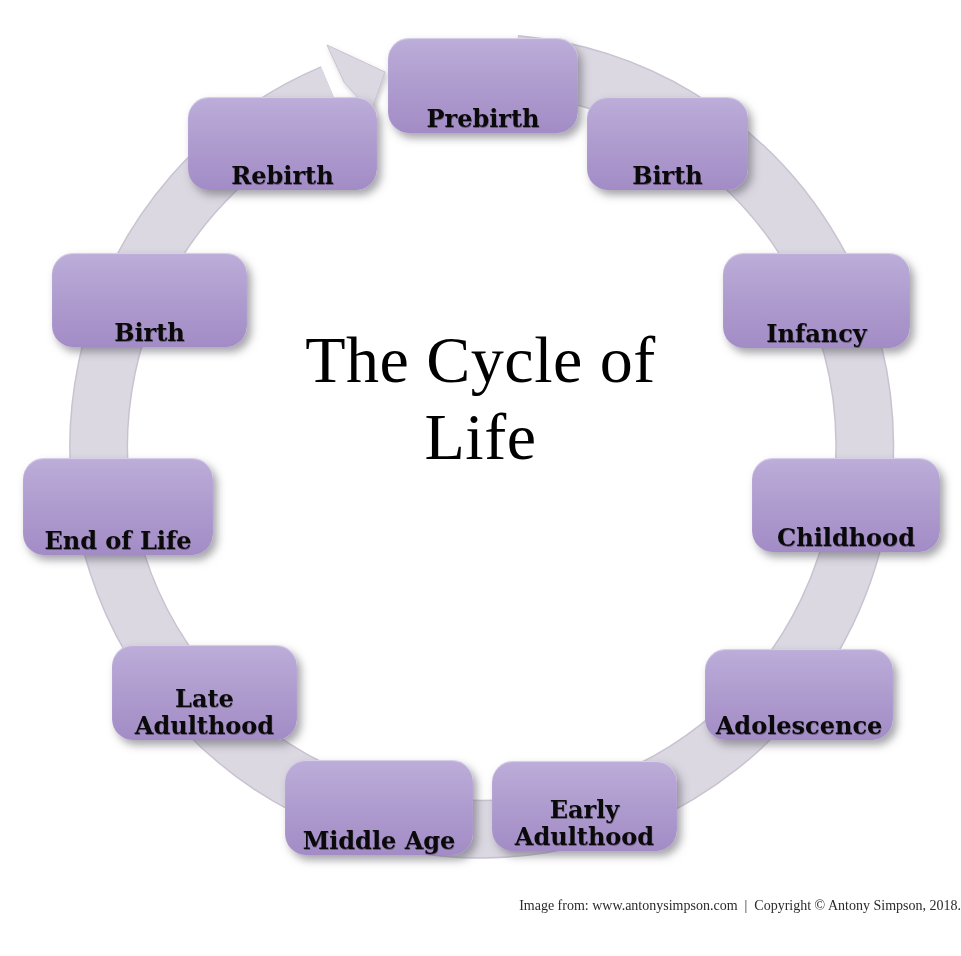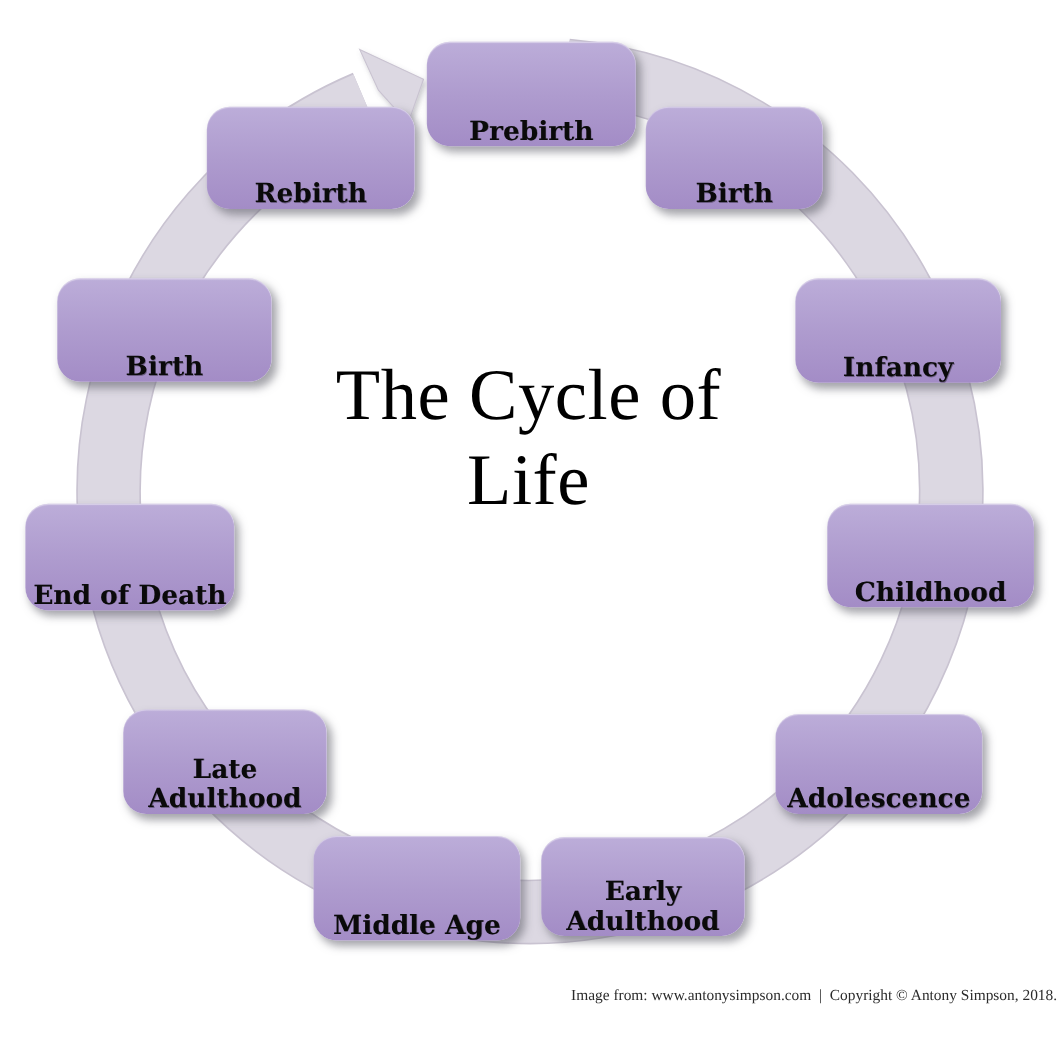--- a/index.html
+++ b/index.html
@@ -118,21 +118,21 @@
 Adulthood</span>
       </div>
       <div class="stage" style="left: 285px; top: 760px; width: 188px; height: 95px;">
         <span class="stage-label">Middle Age</span>
       </div>
       <div class="stage" style="left: 112px; top: 645px; width: 185px; height: 95px;">
         <span class="stage-label">Late
 Adulthood</span>
       </div>
       <div class="stage" style="left: 23px; top: 458px; width: 190px; height: 97px;">
-        <span class="stage-label">End of Death</span>
+        <span class="stage-label">End of Life</span>
       </div>
       <div class="stage" style="left: 52px; top: 253px; width: 195px; height: 94px;">
         <span class="stage-label">Birth</span>
       </div>
       <div class="stage" style="left: 188px; top: 97px; width: 189px; height: 93px;">
         <span class="stage-label">Rebirth</span>
       </div>
     </div>
 
   <div class="title-block">

